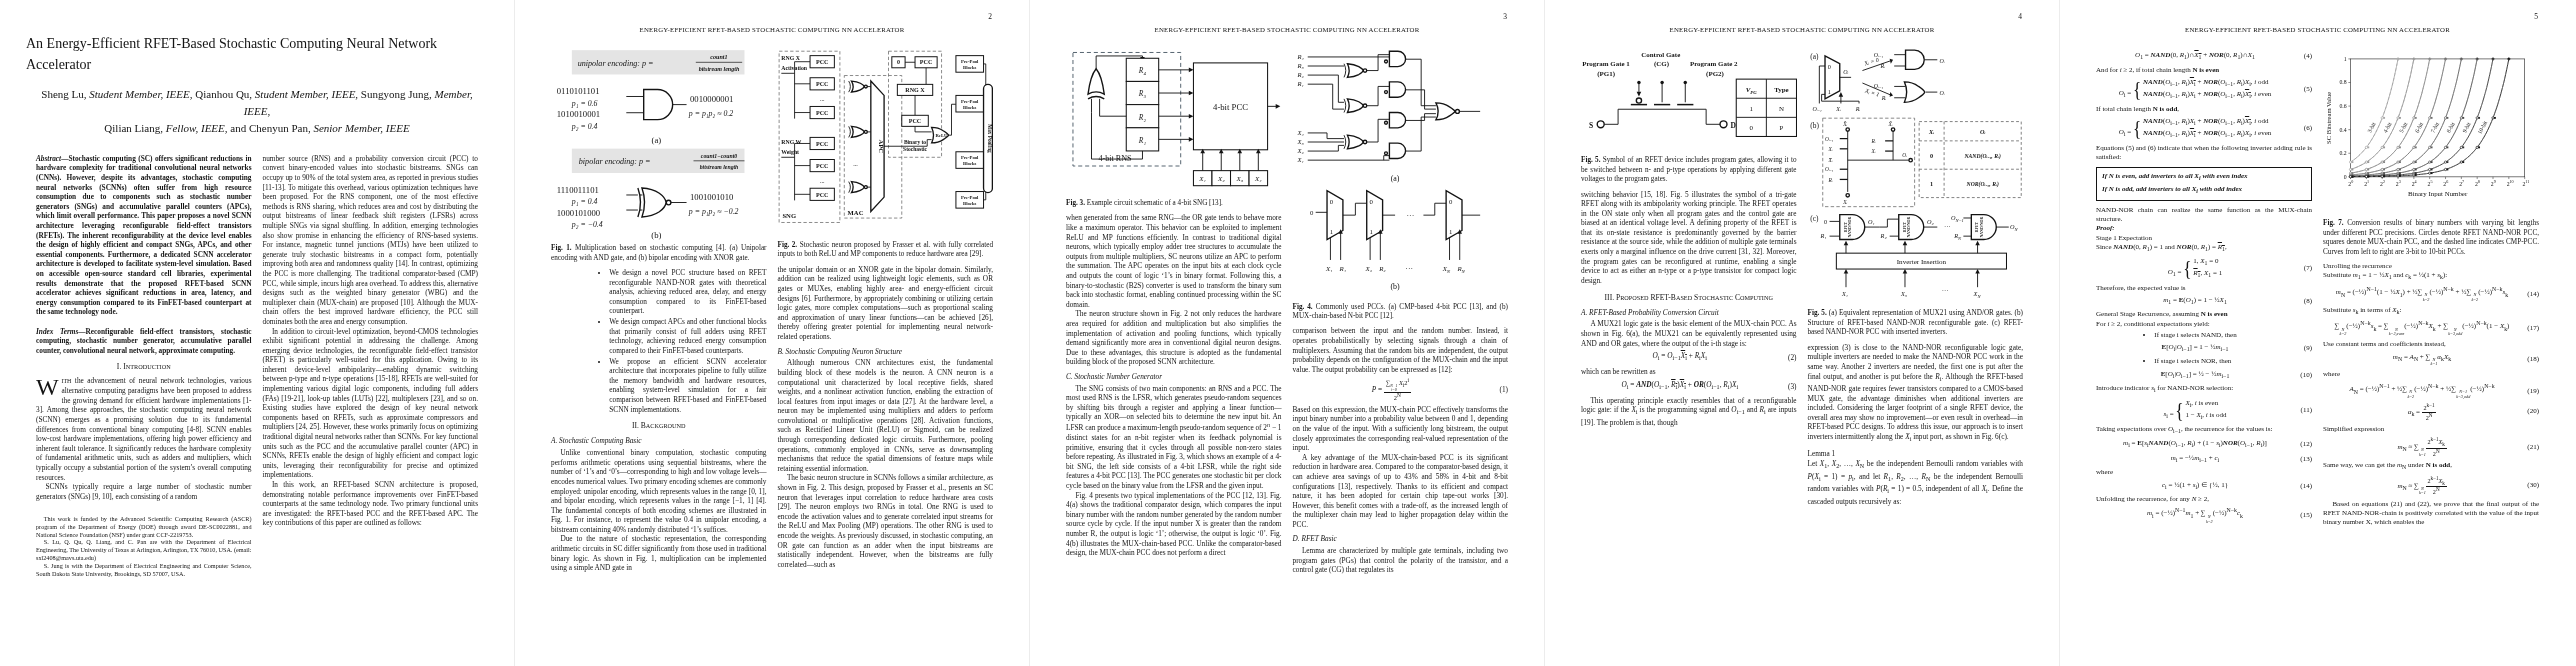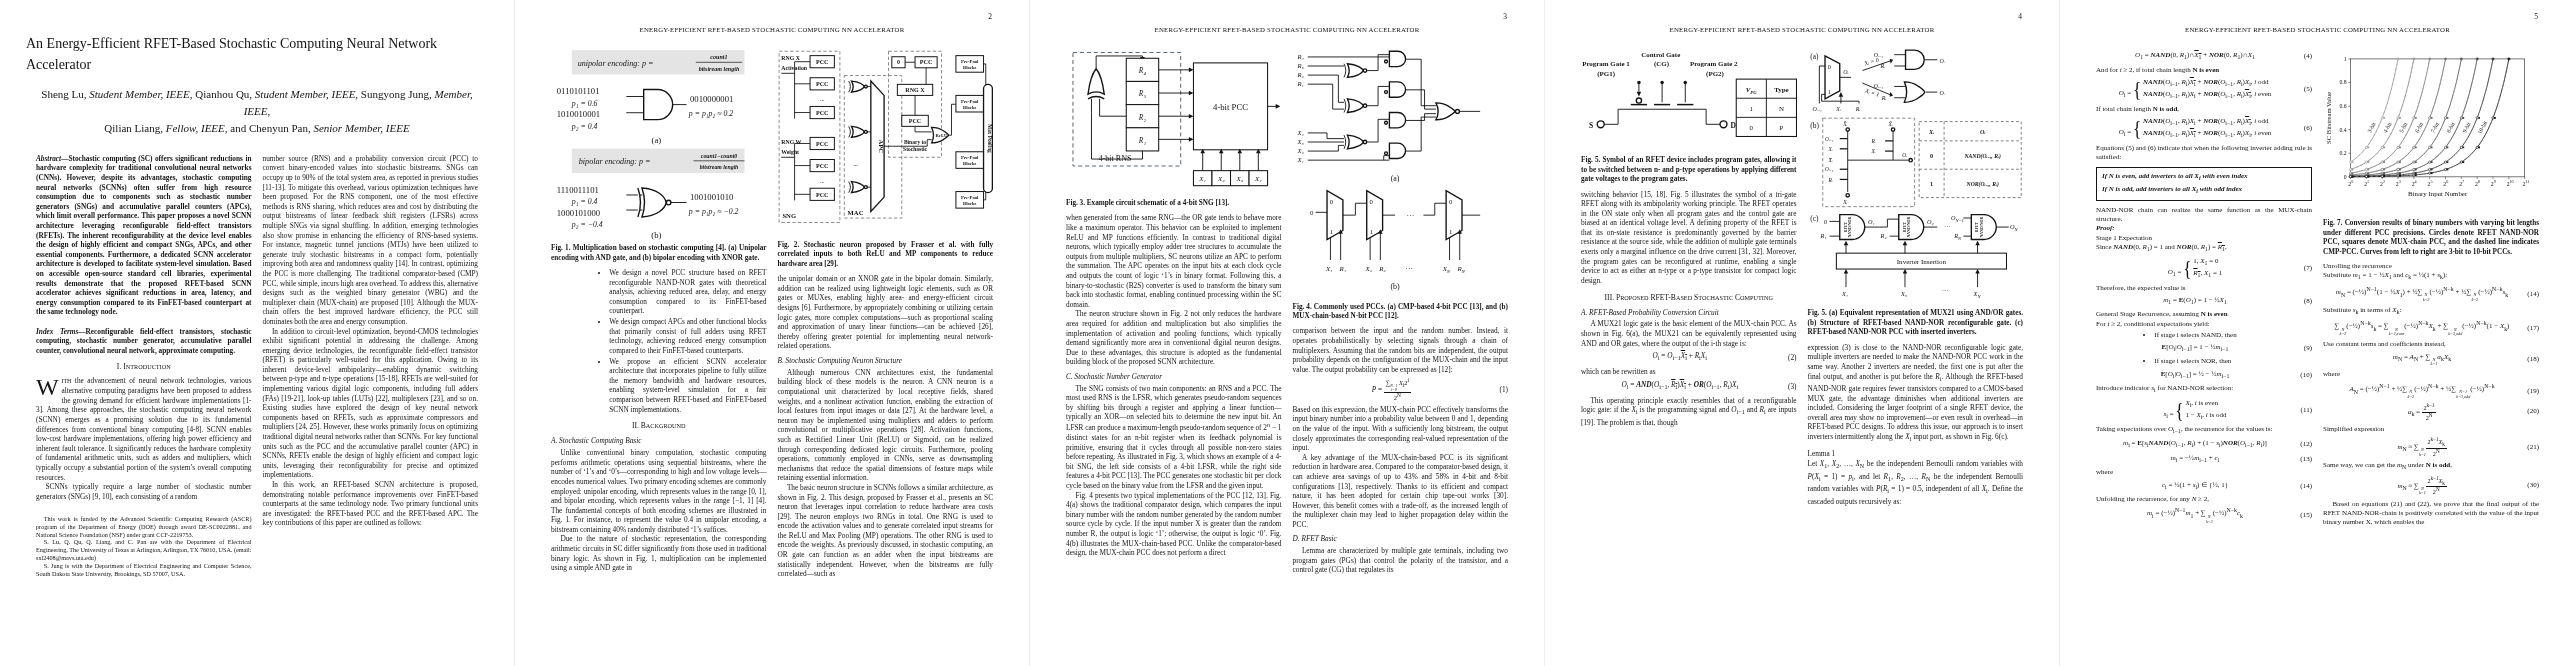--- a/index.html
+++ b/index.html
@@ -14,21 +14,21 @@
   .page.std .cols{padding-top:48px;}
   .page.first .cols{padding-top:0;}
   .col{width:50%;font-size:7.3px;line-height:1.315;text-align:justify;}
   .page-5 .col{font-size:7px;}
   .title{margin:33px 26px 11px;text-align:left;font-size:14px;line-height:1.5;}
   .authors{margin:0 28px 16.7px;text-align:center;font-size:11px;line-height:1.55;}
   p{margin:0;text-indent:9.4px;}
   p.ni{text-indent:0;}
   .sec{text-align:center;margin:7.2px 0 3.9px;font-size:7.6px;}
   .sub{font-style:italic;margin:5px 0 2.2px;}
-  .cap{font-size:7.2px;margin:3.9px 0 5px;text-indent:0;font-weight:bold;}
+  .cap{font-size:7.2px;margin:3.9px 0 5px;text-indent:0;}
   .sc2{font-size:82%;}
   .dc{float:left;font-size:24px;line-height:19px;padding:1.7px 2.8px 0 0;}
   .bullets{margin:1.7px 0 1.7px;padding-left:13.3px;}
   .bullets li{margin-bottom:1.1px;margin-left:45px;}
   .eq{display:flex;align-items:center;margin:3.3px 0;text-indent:0;}
   .eqbody{flex:1;text-align:center;}
   .eqnum{width:18px;text-align:right;}
   .ol{text-decoration:overline;}
   .ss{display:inline-flex;flex-direction:column;vertical-align:-0.55em;font-size:60%;
       line-height:1.08;text-align:center;font-style:italic;}

